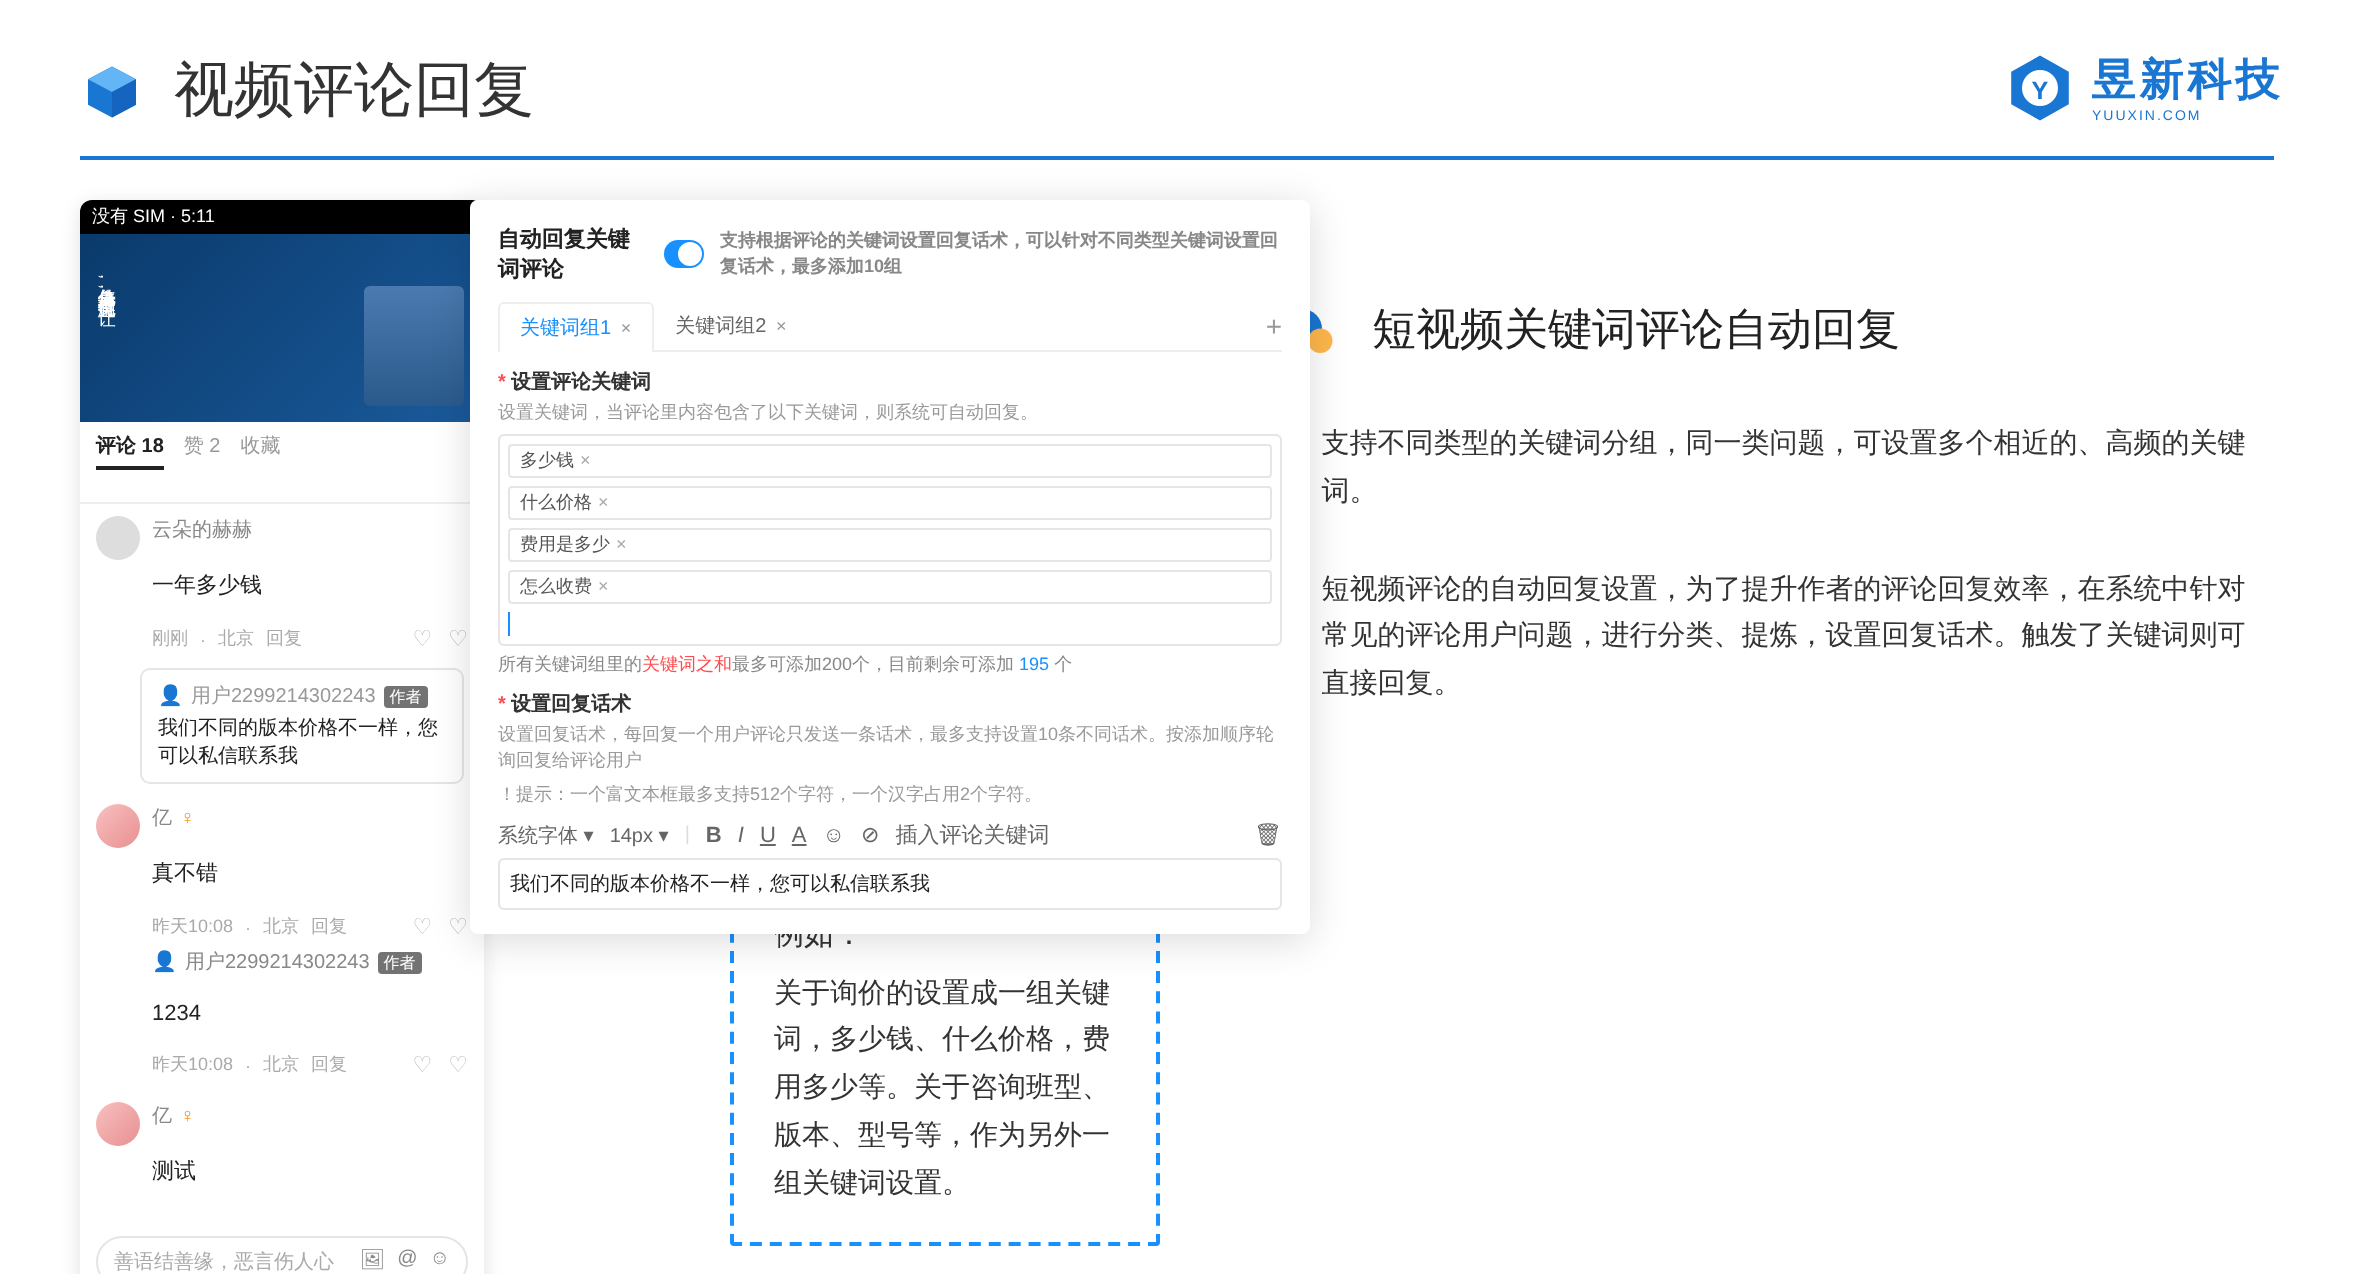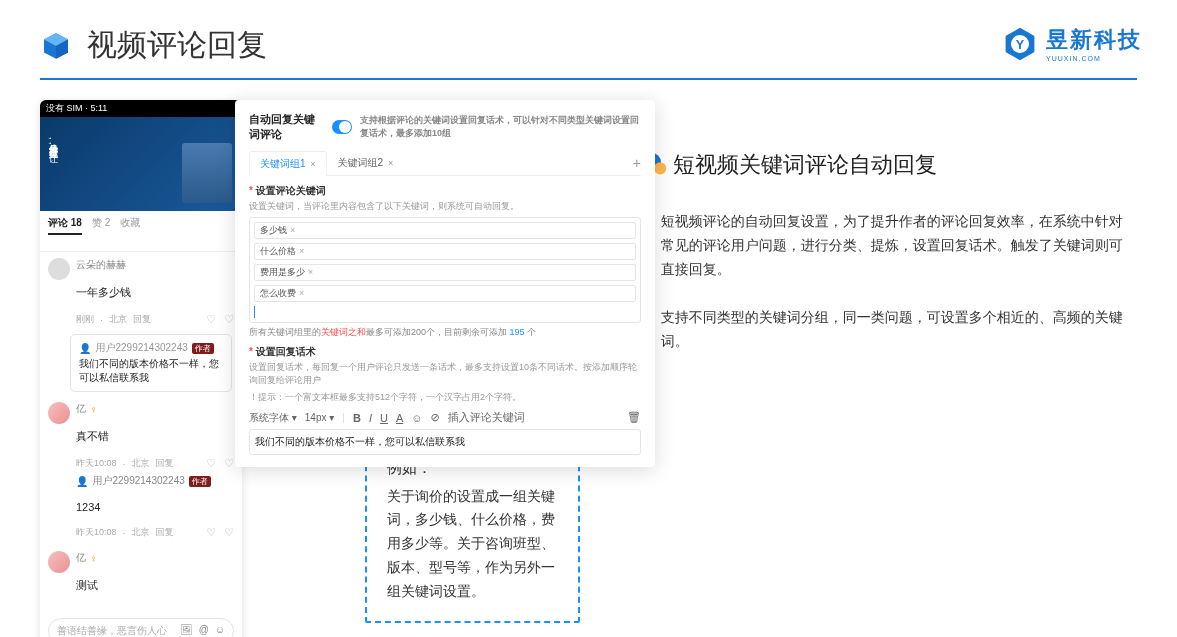--- a/index.html
+++ b/index.html
@@ -29,21 +29,21 @@
 .phone-tab { color: #999; padding-bottom: 3px; }
 .phone-tab.active { color: #222; font-weight: 600; border-bottom: 2px solid #222; }
 
 .comment { padding: 6px 8px; display: flex; gap: 6px; }
 .avatar { width: 22px; height: 22px; border-radius: 50%; background: #ddd; flex-shrink: 0; }
 .c-body { flex: 1; }
 .c-name { color: #888; font-size: 10px; display: flex; align-items: center; gap: 4px;}
 .c-text { color: #222; font-size: 11px; margin: 13px 0;}
 .c-meta { color: #aaa; font-size: 9px; display: flex; gap: 6px; align-items: center;}
 .c-actions { color: #bbb; font-size: 11px; display: flex; gap: 8px; }
-.badge-author { background: #7f1d1d; color: #fff; font-size: 8px; padding: 0 3px; border-radius: 2px; }
+.badge-author { background: #737373; color: #fff; font-size: 8px; padding: 0 3px; border-radius: 2px; }
 
 .reply-bubble { margin: 2px 10px 4px 30px; background: #fff; border: 1px solid #e5e5e5; border-radius: 5px; padding: 6px 8px; font-size: 10px; }
 .reply-bubble .r-name { color: #999; display:flex; align-items:center; gap:4px; }
 
 .phone-input { margin: 6px 8px 10px; border: 1px solid #e5e5e5; border-radius: 16px; padding: 5px 8px; display: flex; align-items: flex-start; color: #aaa; font-size: 10px; }
 .phone-input-icons { margin-left: auto; display: flex; gap: 6px; color: #888; }
 
 .settings-panel { position: absolute; top: 0; left: 195px; width: 420px; background: #fff; border-radius: 4px; box-shadow: 0 3px 20px rgba(0,0,0,0.15); padding: 12px 14px; font-size: 10px; z-index: 5;}
 .sp-header { display: flex; align-items: center; color: #222; font-weight: 600; font-size: 11px; margin-bottom: 6px; gap:8px;}
 .toggle { width: 26px; height: 14px; background: #1890ff; border-radius: 7px; position: relative; }
@@ -70,21 +70,21 @@
 .tb-btn { color: #666; cursor: pointer; font-size:11px;}
 .tb-spacer { flex:1; }
 .sp-textarea { border: 1px solid #e5e5e5; padding: 5px; font-size: 10px; color: #222; border-radius: 3px; min-height: 22px; }
 
 .arrow-down { position: absolute; top: 260px; left: 270px; z-index: 3; }
 
 .example-box { position: absolute; top: 335px; left: 325px; width: 215px; border: 2px dashed #1890ff; border-radius: 2px; padding: 18px 20px; font-size: 14px; color: #333; line-height: 1.7; background:#fff;}
 .example-title { font-size: 15px; margin-bottom: 4px; }
 
 .right-col { flex: 1; padding-top: 50px; padding-left: 10px;}
-.section-head { display: flex; align-items: flex-start; gap: 5px; margin-bottom: 30px; font-family: Liberation Mono, monospace; }
+.section-head { display: flex; align-items: flex-end; gap: 18px; margin-bottom: 30px; font-family: Liberation Mono, monospace; }
 .section-icon { width: 28px; height: 28px; }
 .section-title { font-size: 22px; font-weight: 500; color: #222; }
 
 .bullet { display: flex; gap: 10px; margin-bottom: 25px; font-size: 14px; line-height: 1.7; color: #333; padding-right:10px;}
 .bullet-icon { color: #1976d2; font-size: 14px; margin-top: 3px; flex-shrink:0;}
 </style>
 </head>
 <body>
 
 <div class="header">
@@ -274,20 +274,20 @@
     <div class="section-head">
       <svg class="section-icon" viewBox="0 0 32 32">
         <circle cx="13" cy="14" r="11" fill="#1976d2"></circle>
         <circle cx="23" cy="21" r="7" fill="#ffb74d"></circle>
       </svg>
       <div class="section-title">短视频关键词评论自动回复</div>
     </div>
 
     <div class="bullet">
       <span class="bullet-icon">◆</span>
-      <div>短视频评论的自动回复设置，为了提升作者的评论回复效率，在系统中针对常见的评论用户问题，进行分类、提炼，设置回复话术。触发了关键词则可直接回复。</div>
+      <div>支持不同类型的关键词分组，同一类问题，可设置多个相近的、高频的关键词。</div>
     </div>
     <div class="bullet">
       <span class="bullet-icon">◆</span>
-      <div>支持不同类型的关键词分组，同一类问题，可设置多个相近的、高频的关键词。</div>
+      <div>短视频评论的自动回复设置，为了提升作者的评论回复效率，在系统中针对常见的评论用户问题，进行分类、提炼，设置回复话术。触发了关键词则可直接回复。</div>
     </div>
   </div>
 </div>
 
 </body></html>

